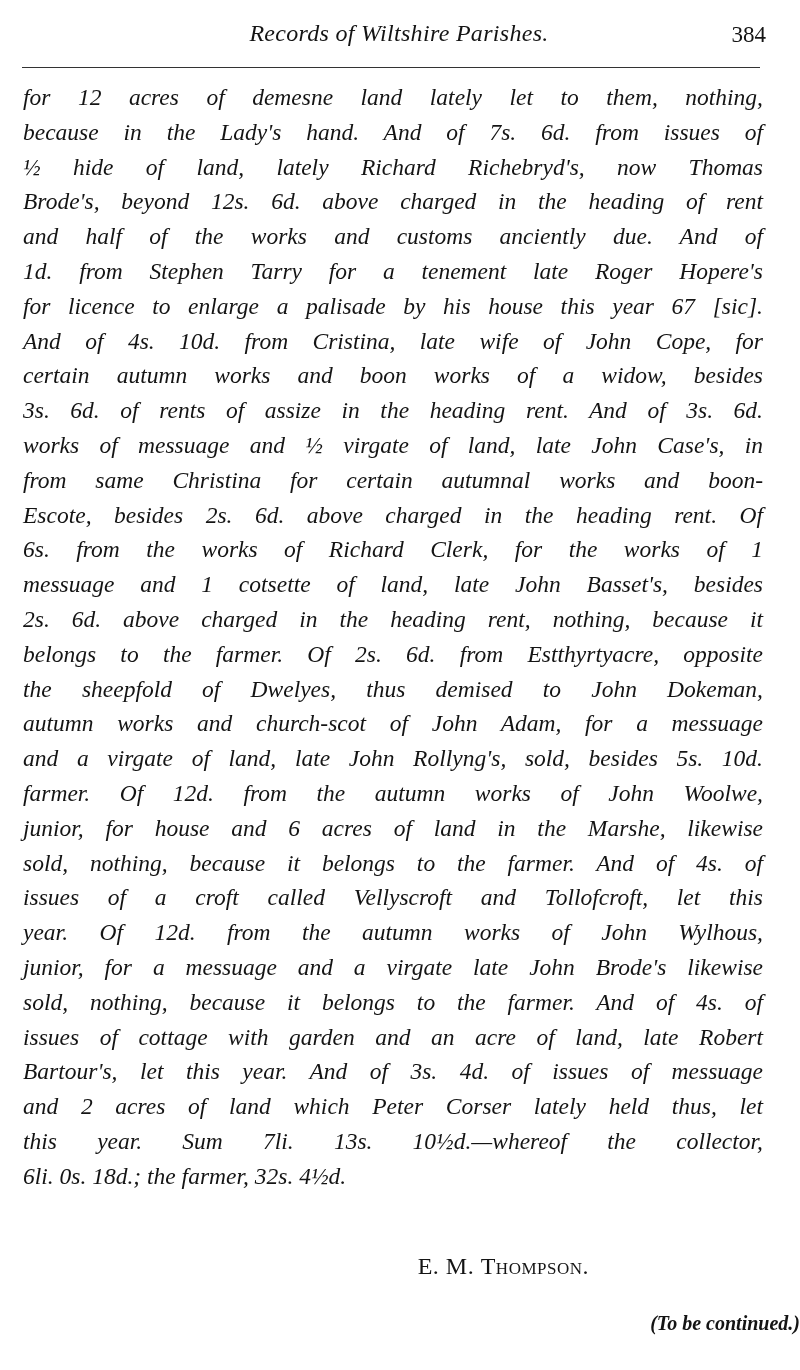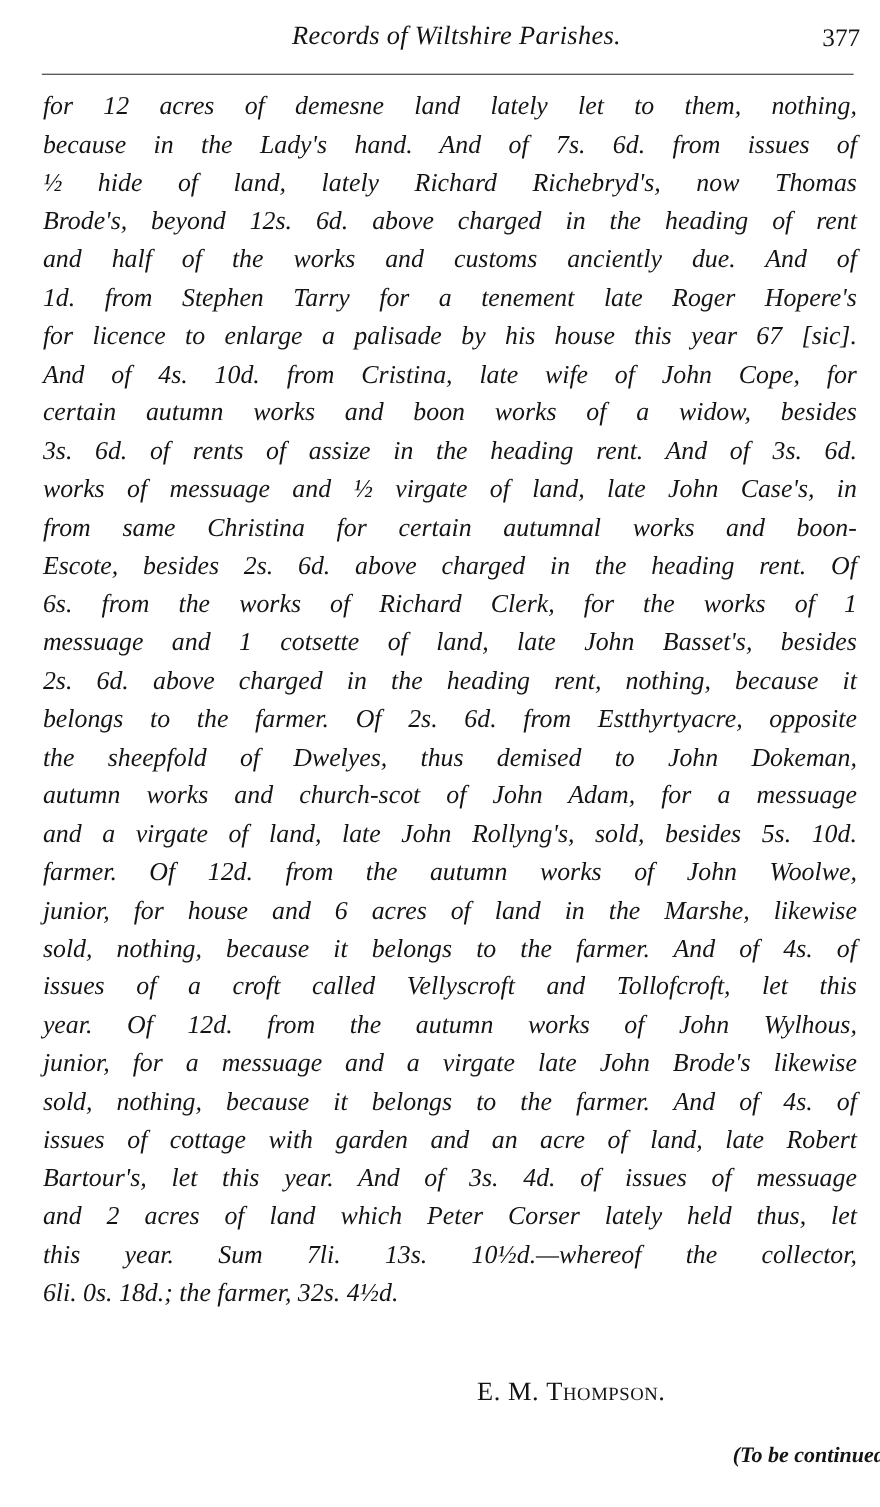--- a/index.html
+++ b/index.html
@@ -14,21 +14,20 @@
       overflow: hidden;
       font-family: "Liberation Serif", "DejaVu Serif", serif;
       color: #141414;
     }
     .page {
       position: absolute;
       left: 0;
       top: 0;
       width: 664px;
       height: 1370px;
-      margin-left: 16px;
     }
     .running-head {
       position: absolute;
       top: 18px;
       left: 26px;
       width: 746px;
       height: 34px;
     }
     .running-title {
       position: absolute;
@@ -104,21 +103,21 @@
       font-size: 20px;
     }
   </style>
 </head>
 <body>
 
 <div class="page">
 
   <div class="running-head">
     <div class="running-title">Records of Wiltshire Parishes.</div>
-    <div class="page-number">377</div>
+    <div class="page-number">384</div>
   </div>
 
   <div class="head-rule"></div>
 
   <div class="body-text">
     <div class="line">
         <span class="inner">for 12 acres of demesne land lately let to them, nothing,</span>
       </div>
     <div class="line">
         <span class="inner">because in the Lady's hand. And of 7s. 6d. from issues of</span>

